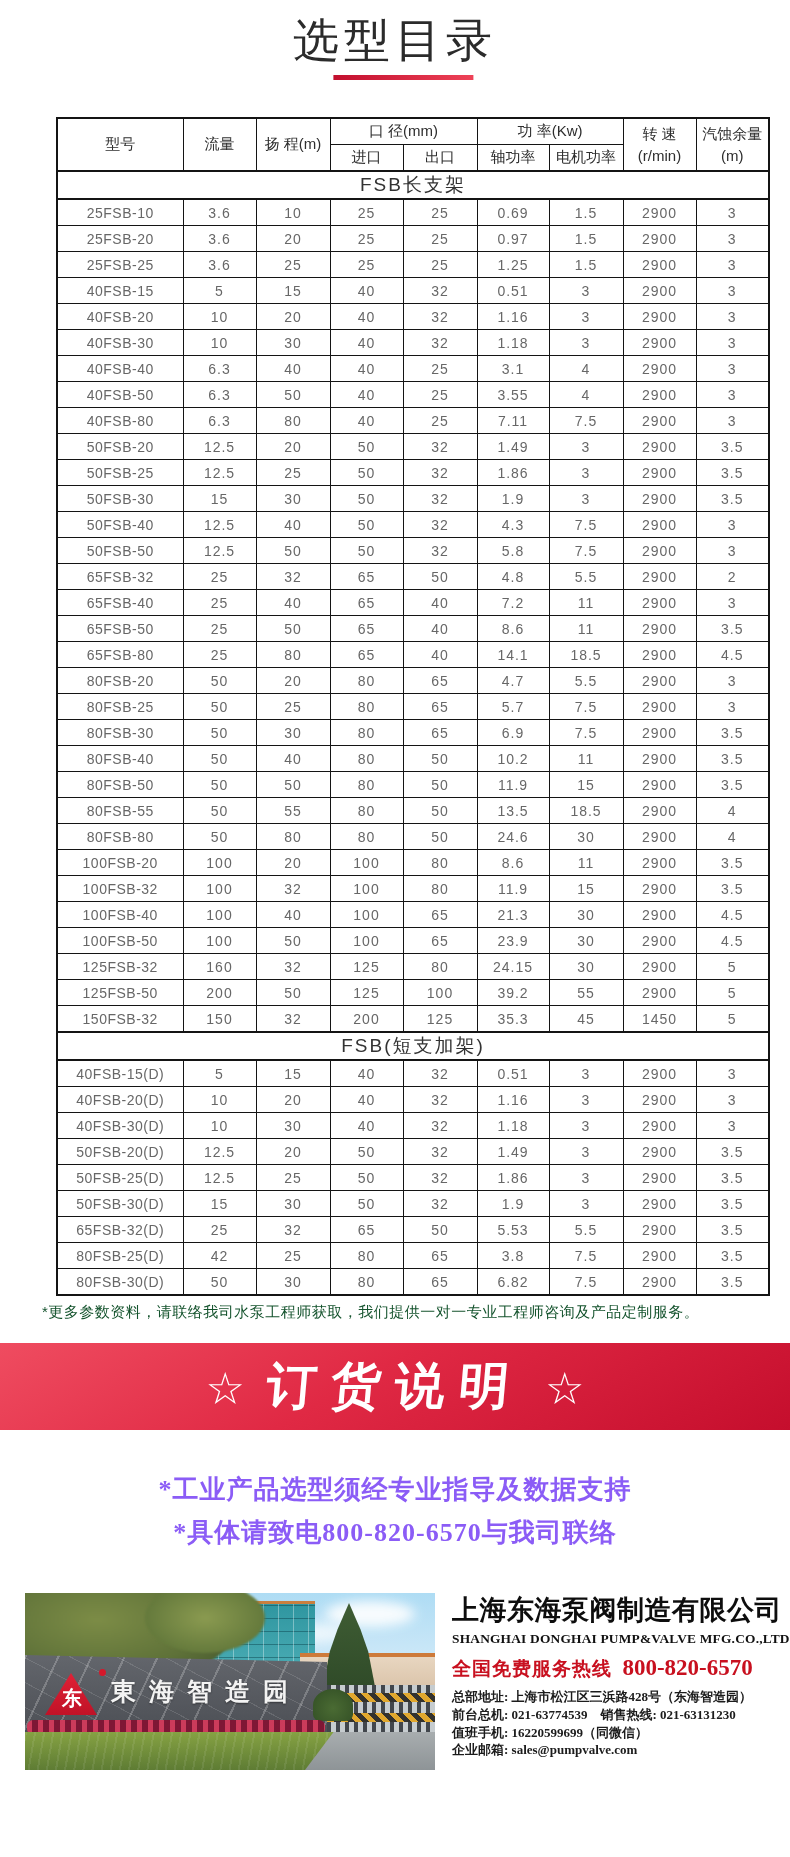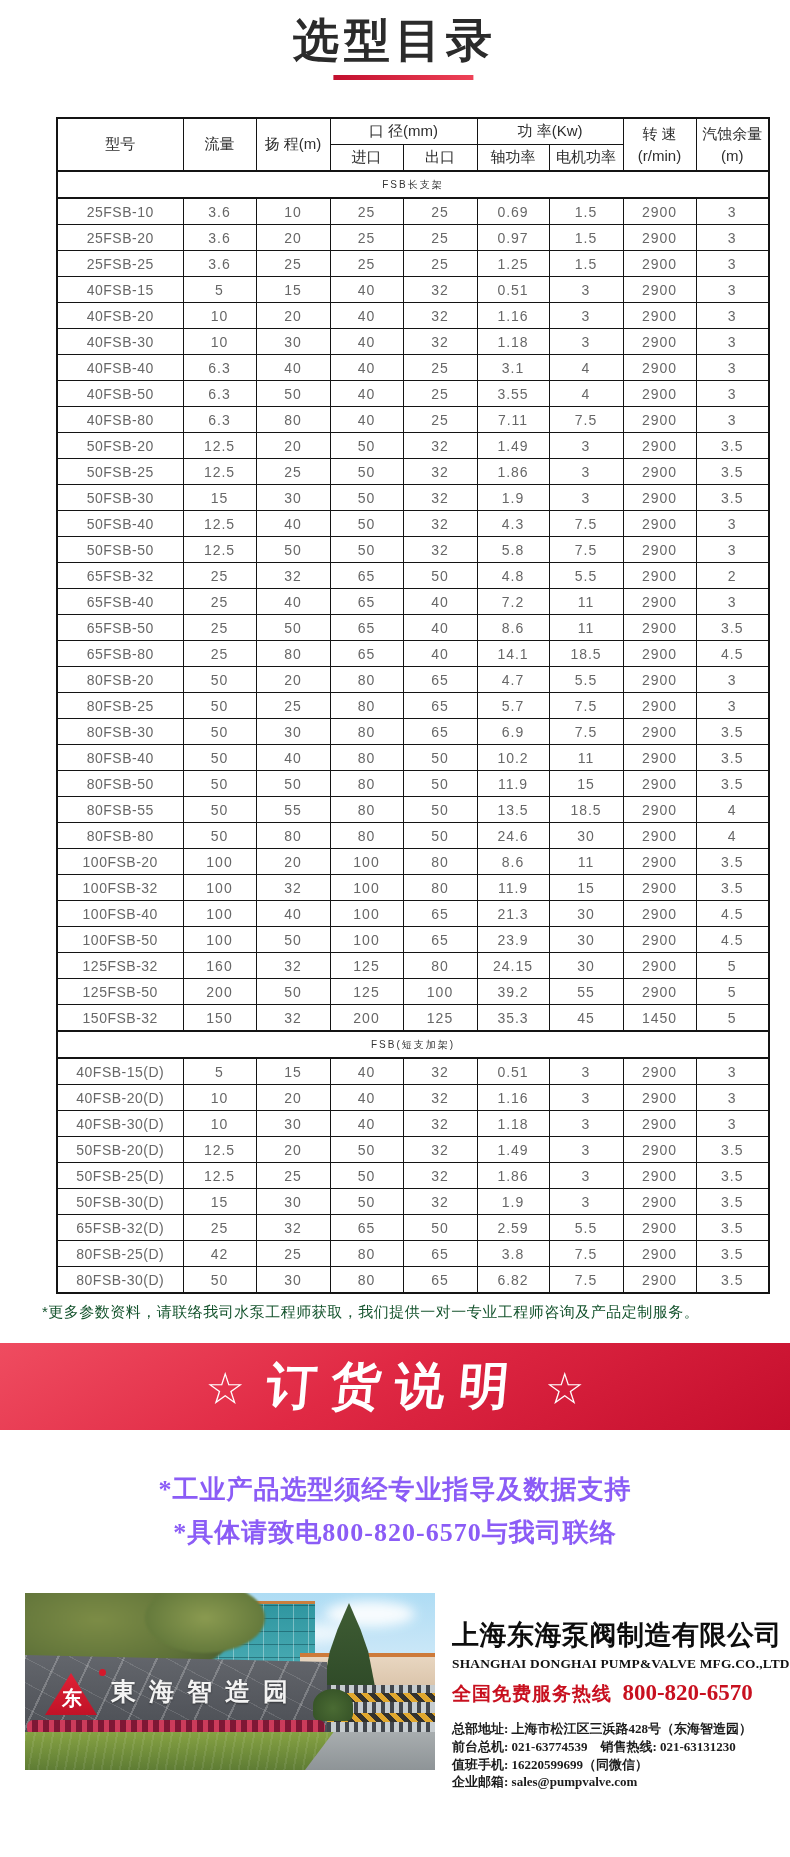--- a/index.html
+++ b/index.html
@@ -4,40 +4,40 @@
 <style>
   html,body{margin:0;padding:0;}
   body{
     width:790px;height:1857px;position:relative;background:#fff;
     font-family:"Liberation Sans","DejaVu Sans",sans-serif;
     -webkit-font-smoothing:antialiased;overflow:hidden;
   }
   
   .page-title{
     position:absolute;top:10px;left:0;width:790px;text-align:center;
-    font-size:46px;font-weight:700;color:#2b2b2b;letter-spacing:5px;
+    font-size:46px;font-weight:400;color:#2b2b2b;letter-spacing:5px;
   }
   .title-underline{
     position:absolute;top:75px;left:50%;transform:translateX(-44%);
     width:140px;height:5px;background:linear-gradient(90deg,#c20f2e,#ee4257);
   }
   
   table.spec{
     position:absolute;left:56px;top:117px;width:712px;
     border-collapse:collapse;table-layout:fixed;
   }
   table.spec th,table.spec td{
     border:1px solid #141414;height:25px;padding:0;text-align:center;
     vertical-align:middle;font-weight:normal;white-space:nowrap;overflow:hidden;
   }
   table.spec{border:2px solid #141414;}
   table.spec th{font-size:15px;color:#2e2e2e;}
   table.spec th .hsub{display:block;line-height:1.45;}
   table.spec td{font-size:14px;color:#676767;letter-spacing:1px;}
-  table.spec td.section{font-size:10px;color:#333;letter-spacing:2px;border-top:2px solid #141414;border-bottom:2px solid #141414;}
+  table.spec td.section{font-size:19px;color:#333;letter-spacing:2px;border-top:2px solid #141414;border-bottom:2px solid #141414;}
   table.spec td.model{letter-spacing:0.5px;}
   
   .footnote{
     position:absolute;left:42px;top:1303px;width:710px;
     font-size:15px;color:#14532d;font-weight:500;letter-spacing:0.5px;
   }
   
   .order-banner{
     position:absolute;left:0;top:1343px;width:790px;height:87px;
     background:linear-gradient(150deg,#ef4c60 0%,#e02944 45%,#c50e2d 100%);
@@ -135,29 +135,29 @@
     background:
       repeating-linear-gradient(100deg,rgba(255,255,255,.08) 0 2px,transparent 2px 9px),
       linear-gradient(180deg,#86a243,#5e7c34);
   }
   .p-road{
     position:absolute;right:0;top:139px;width:130px;height:38px;
     clip-path:polygon(22% 0,100% 0,100% 100%,0 100%);
     background:linear-gradient(180deg,#a8adaf,#8e9497);
   }
   .company{position:absolute;left:452px;top:1592px;width:335px;}
-  .company-name-cn{font-size:27px;font-weight:800;color:#0d0d0d;white-space:nowrap;letter-spacing:0.5px;margin-top:25px;}
+  .company-name-cn{font-size:27px;font-weight:800;color:#0d0d0d;white-space:nowrap;letter-spacing:0.5px;}
   .company-name-en{
     margin-top:3px;font-family:"Liberation Serif","DejaVu Serif",serif;font-weight:bold;
     font-size:13.4px;color:#111;white-space:nowrap;letter-spacing:0.2px;
   }
   .hotline{margin-top:8px;white-space:nowrap;color:#c8101f;}
   .hotline .hl-label{font-size:19px;font-weight:800;letter-spacing:1px;}
   .hotline .hl-number{font-size:23px;font-weight:800;font-family:"Liberation Serif","DejaVu Serif",serif;margin-left:6px;}
-  .contacts{margin-top:13px;font-family:"Liberation Serif","DejaVu Serif",serif;font-weight:bold;
+  .contacts{margin-top:6px;font-family:"Liberation Serif","DejaVu Serif",serif;font-weight:bold;
     font-size:13px;color:#1c1c1c;line-height:17.8px;white-space:nowrap;}
 </style>
 </head>
 <body>
 
 <div class="page-title">选型目录</div>
 <div class="title-underline"></div>
 
 <table class="spec">
   <colgroup>
@@ -618,21 +618,21 @@
         <td>3</td>
         <td>2900</td>
         <td>3.5</td>
       </tr>
       <tr>
         <td class="model">65FSB-32(D)</td>
         <td>25</td>
         <td>32</td>
         <td>65</td>
         <td>50</td>
-        <td>2.59</td>
+        <td>5.53</td>
         <td>5.5</td>
         <td>2900</td>
         <td>3.5</td>
       </tr>
       <tr>
         <td class="model">80FSB-25(D)</td>
         <td>42</td>
         <td>25</td>
         <td>80</td>
         <td>65</td>

